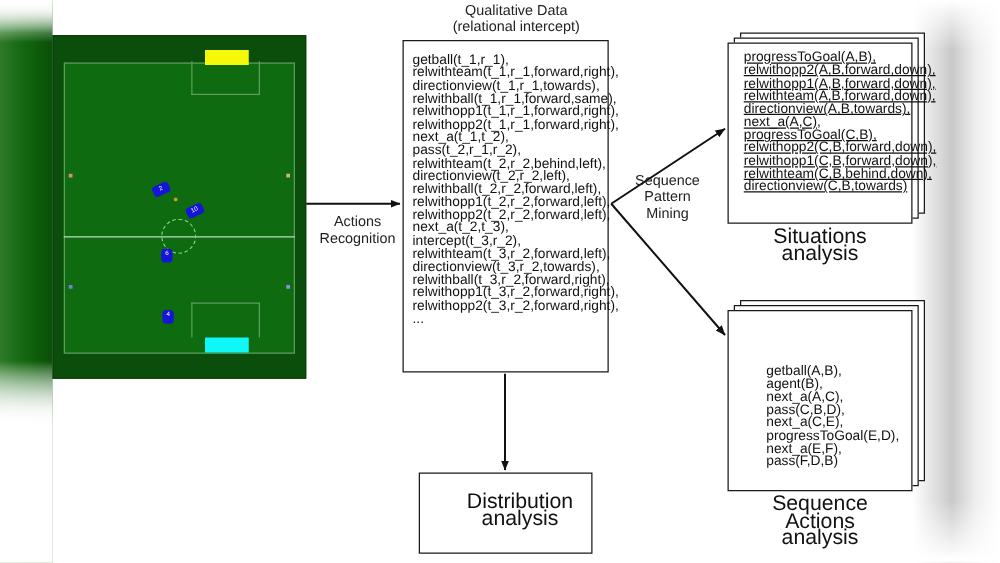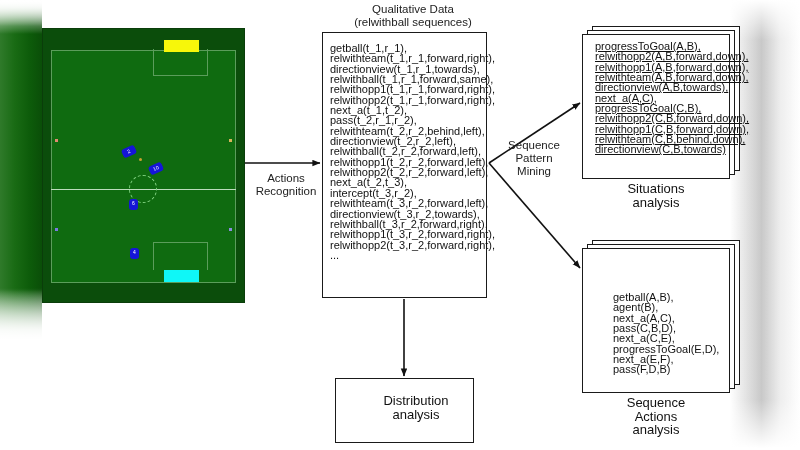--- a/index.html
+++ b/index.html
@@ -110,40 +110,40 @@
   }
   .stack-sheet{
     position:absolute;background:#ffffff;border:1.4px solid #1a1a1a;box-sizing:border-box;
   }
   .arrowlabel{
     position:absolute;text-align:center;color:#222;font-size:11.5px;line-height:13px;
     white-space:pre-line;
   }
   .boxlabel{
     position:absolute;width:100%;text-align:center;color:#111;
-    font-size:13px;line-height:13.5px;white-space:pre-line;
+    font-size:17px;line-height:13.5px;white-space:pre-line;
   }
   svg.lines{position:absolute;left:0;top:0;width:800px;height:450px;overflow:visible;}
 </style>
 </head>
 <body>
 
 <div class="stage">
 
   <div class="edge-left"></div>
   <div class="edge-left-inner"></div>
 
   <div class="edge-right"></div>
   <div class="edge-right-mask"></div>
 
   <div class="caption" style="left:62px;top:3px;width:165px;margin-top:28px;">Quantitative Data
 (Logs)</div>
 
   <div class="caption" style="left:318px;top:3px;width:190px;">Qualitative Data
-(relwithball sequences)</div>
+(relational intercept)</div>
 
   <div class="field-wrap">
     <div class="field-outer"></div>
     <div class="field-inner"></div>
     <div class="goal-top"></div>
     <div class="goal-bot"></div>
     <div class="goalbox-top"></div>
     <div class="goalbox-bot"></div>
     <div class="halfline"></div>
     <div class="centercircle"></div>

